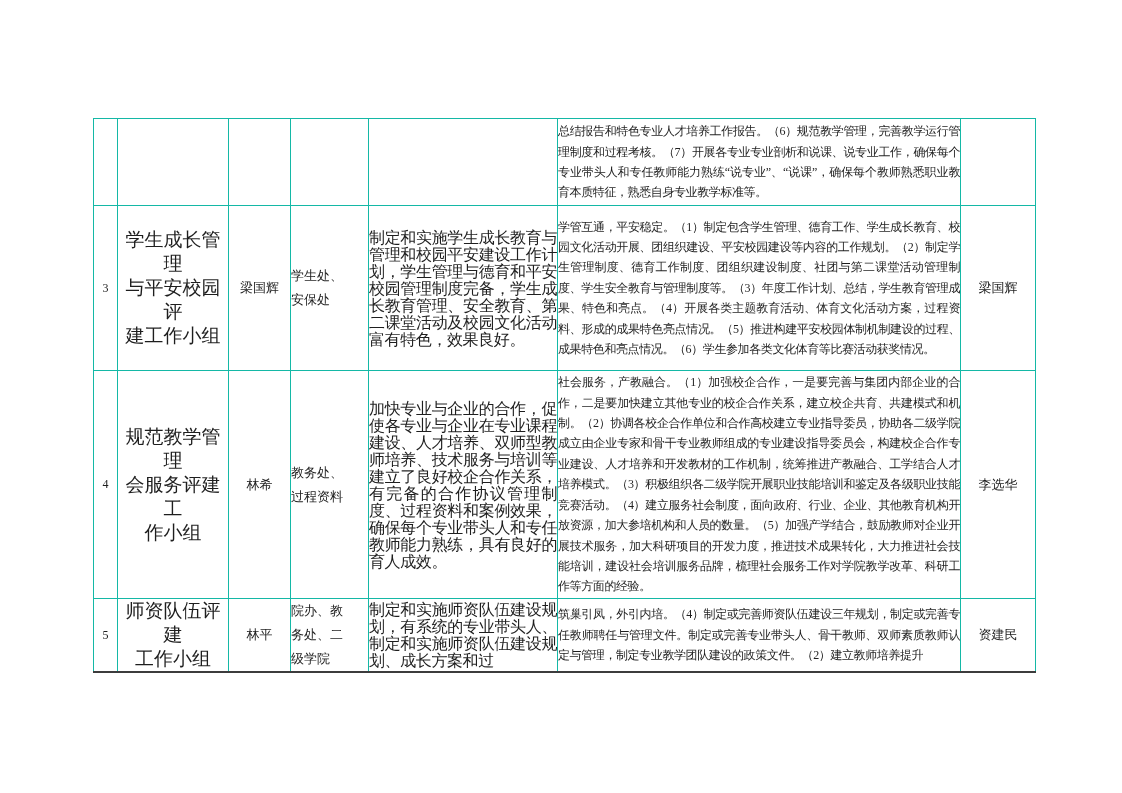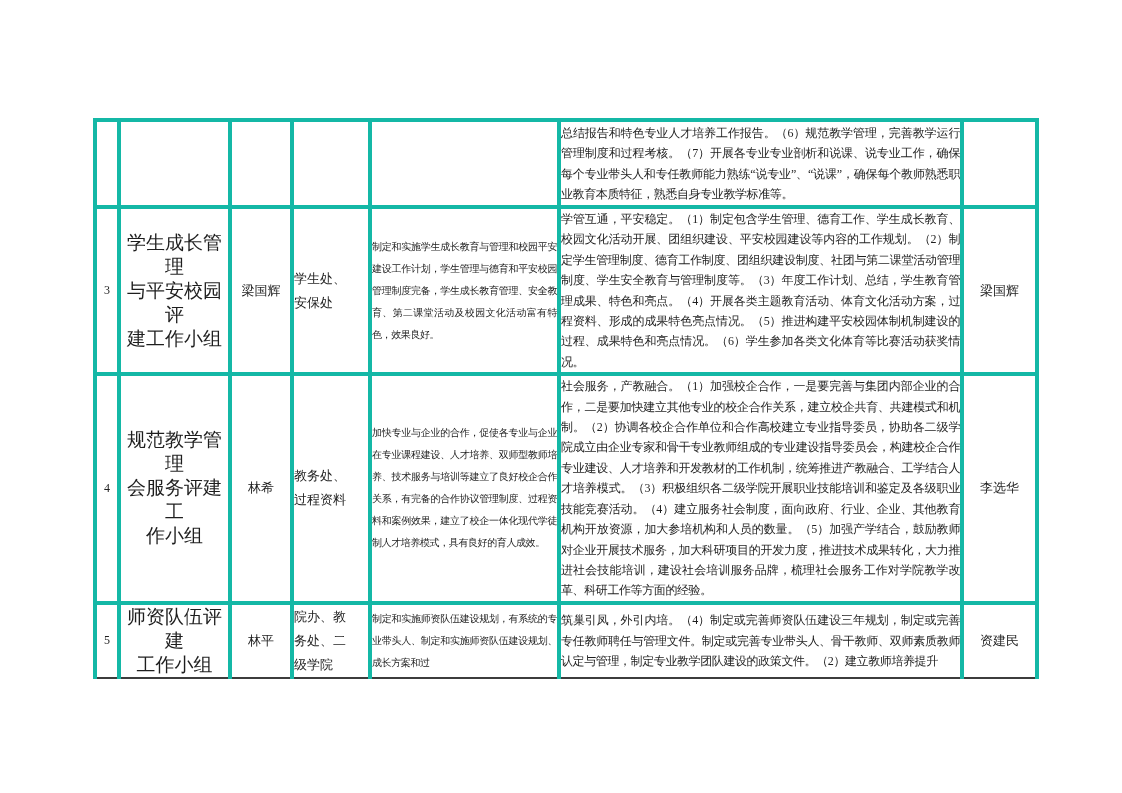--- a/index.html
+++ b/index.html
@@ -17,21 +17,21 @@
     overflow: hidden;
   }
   table.grid {
     position: absolute;
     left: 93px; top: 118px;
     width: 942px;
     border-collapse: collapse;
     table-layout: fixed;
   }
   table.grid td {
-    border: 4px solid #14b8a6;
+    border: 1px solid #14b8a6;
     vertical-align: middle;
     overflow: hidden;
     padding: 0;
   }
   
   table.grid tr.r3 td { border-bottom: 2px solid #3c3c3c; }
 
   tr.r0 td { height: 87px; }
   tr.r1 td { height: 165px; }
   tr.r2 td { height: 228px; }
@@ -50,22 +50,22 @@
   .c-leader {
     text-align: center;
     font-size: 13px;
   }
   .c-dept {
     font-size: 13px;
     line-height: 24px;
     white-space: pre-line;
   }
   .c-duty {
-    font-size: 10px;
-    line-height: 22px;
+    font-size: 16px;
+    line-height: 17px;
     letter-spacing: -0.4px;
     text-align: justify;
     padding: 2px 4px 2px 5px;
     vertical-align: middle;
   }
   .c-detail {
     font-size: 12px;
     line-height: 20.4px;
     letter-spacing: -0.4px;
     text-align: justify;
@@ -114,21 +114,21 @@
         <td class="c-reviewer">梁国辉</td>
       </tr>
       <tr class="r2">
         <td class="c-no">4</td>
         <td class="c-group">规范教学管理
 会服务评建工
 作小组</td>
         <td class="c-leader">林希</td>
         <td class="c-dept">教务处、
 过程资料</td>
-        <td class="c-duty">加快专业与企业的合作，促使各专业与企业在专业课程建设、人才培养、双师型教师培养、技术服务与培训等建立了良好校企合作关系，有完备的合作协议管理制度、过程资料和案例效果，建立了校企一体化现代学徒制人才培养模式，具有良好的育人成效。</td>
+        <td class="c-duty">加快专业与企业的合作，促使各专业与企业在专业课程建设、人才培养、双师型教师培养、技术服务与培训等建立了良好校企合作关系，有完备的合作协议管理制度、过程资料和案例效果，确保每个专业带头人和专任教师能力熟练，具有良好的育人成效。</td>
         <td class="c-detail">社会服务，产教融合。（1）加强校企合作，一是要完善与集团内部企业的合作，二是要加快建立其他专业的校企合作关系，建立校企共育、共建模式和机制。（2）协调各校企合作单位和合作高校建立专业指导委员，协助各二级学院成立由企业专家和骨干专业教师组成的专业建设指导委员会，构建校企合作专业建设、人才培养和开发教材的工作机制，统筹推进产教融合、工学结合人才培养模式。（3）积极组织各二级学院开展职业技能培训和鉴定及各级职业技能竞赛活动。（4）建立服务社会制度，面向政府、行业、企业、其他教育机构开放资源，加大参培机构和人员的数量。（5）加强产学结合，鼓励教师对企业开展技术服务，加大科研项目的开发力度，推进技术成果转化，大力推进社会技能培训，建设社会培训服务品牌，梳理社会服务工作对学院教学改革、科研工作等方面的经验。</td>
         <td class="c-reviewer">李选华</td>
       </tr>
       <tr class="r3">
         <td class="c-no">5</td>
         <td class="c-group">师资队伍评建
 工作小组</td>
         <td class="c-leader">林平</td>
         <td class="c-dept">院办、教
 务处、二

